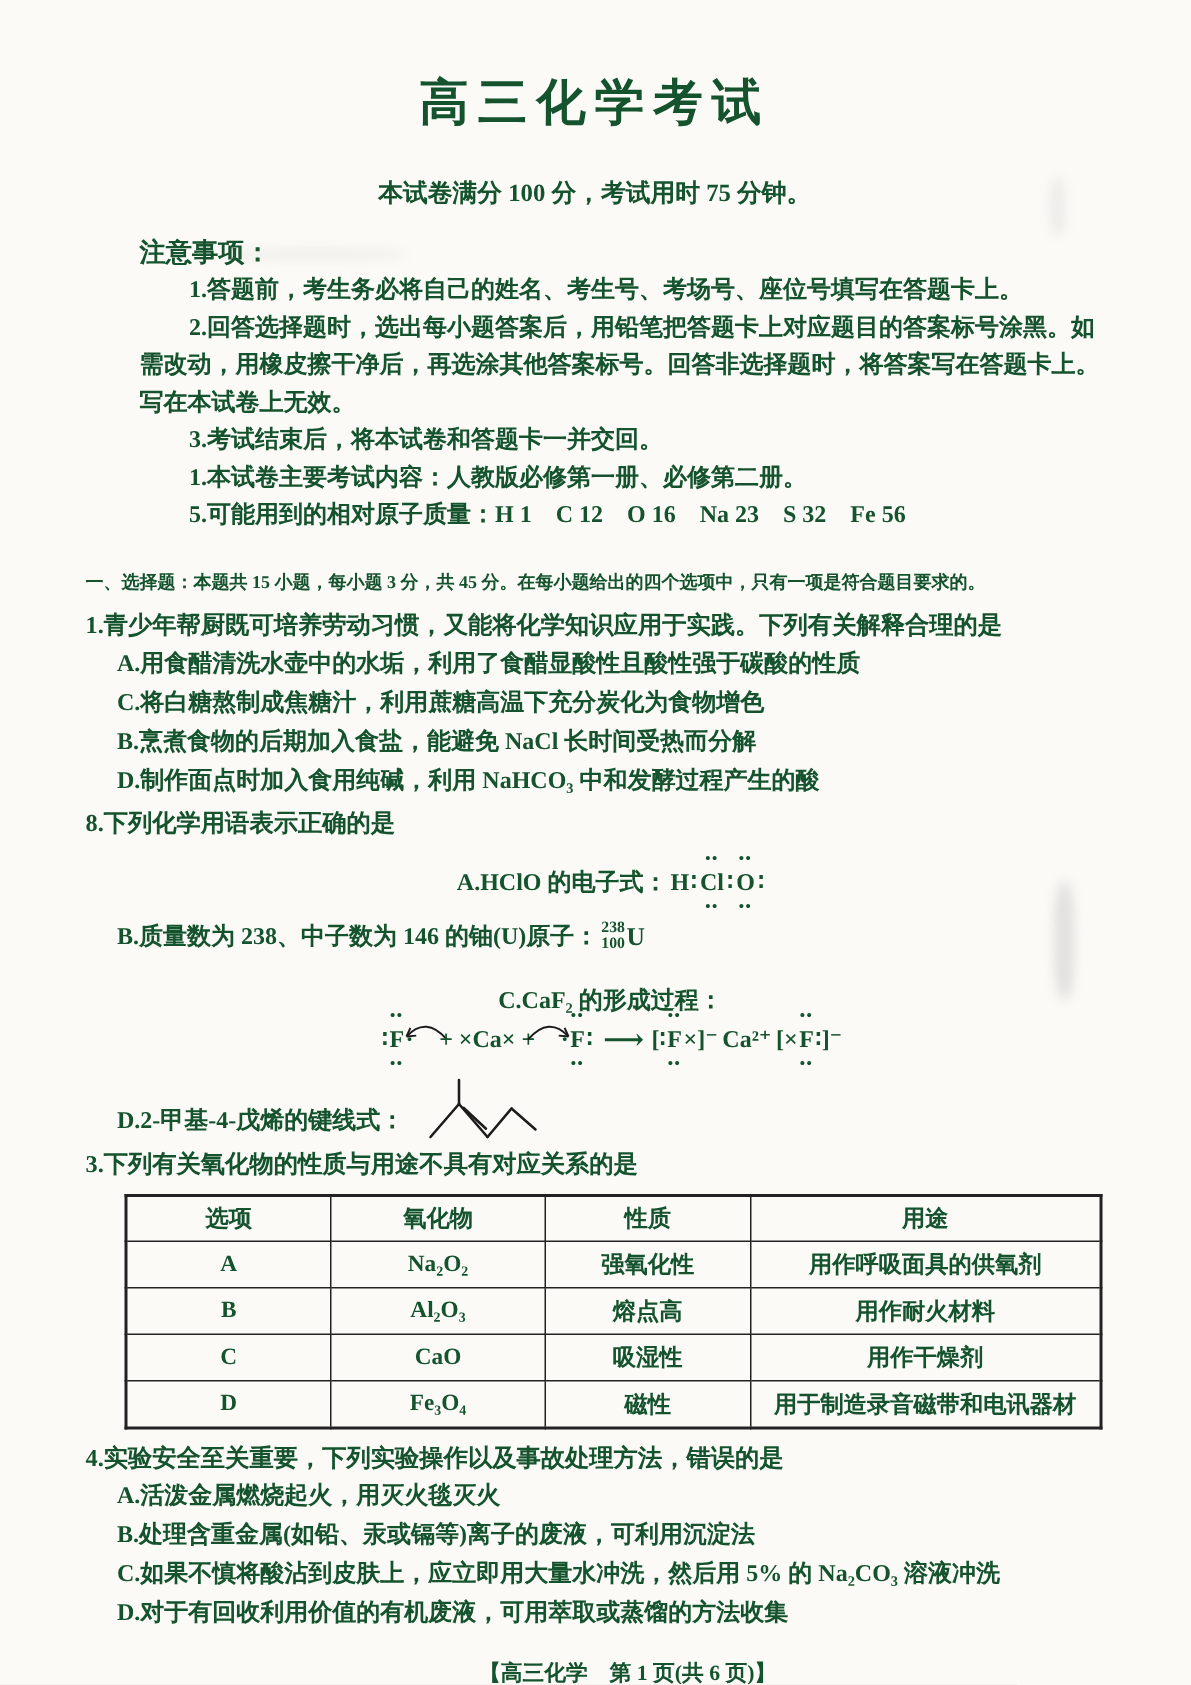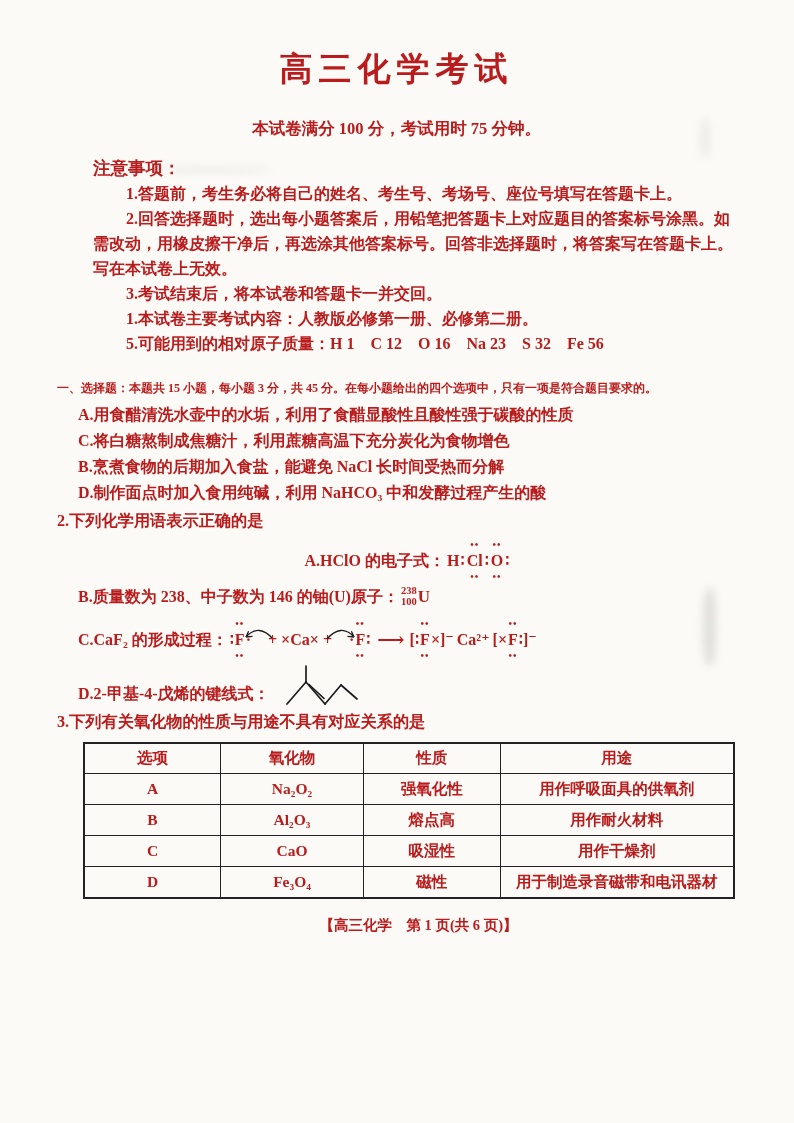--- a/index.html
+++ b/index.html
@@ -3,21 +3,21 @@
 <meta charset="utf-8">
 <style>
   * { margin:0; padding:0; box-sizing:border-box; }
   html,body { width:794px; height:1123px; }
   body {
     font-family:"Liberation Serif","DejaVu Serif",serif;
     background:#e9e8e4;
   }
   .page {
     position:relative; width:794px; height:1123px; overflow:hidden;
-    background:#fbfaf7; color:#b91c1c;
+    background:#fbfaf7; color:#14532d;
   }
   .content { padding:48px 58px 0 57px; }
 
   .title { text-align:center; font-size:33px; font-weight:700; letter-spacing:6px; line-height:1.3; }
   .subtitle { text-align:center; font-size:16.5px; font-weight:700; margin-top:27px; }
 
   .notice { margin:15px 0 0 36px; }
   .notice-heading { font-size:17.5px; font-weight:700; line-height:26px; }
   .notice-item { font-size:16px; font-weight:600; line-height:25px; text-indent:33px; }
 
@@ -37,21 +37,21 @@
   }
   .datom::before { top:-8px; } .datom::after { bottom:-8px; }
   .lewis { display:inline-flex; align-items:center; gap:1px; margin-left:2px; padding:8px 0; font-weight:700; }
 
   .row-a { margin-top:6px;justify-content:center; }
   .row-b { margin-top:2px; }
   .iso { display:inline-flex; flex-direction:column; align-items:flex-end; line-height:1; font-size:10.5px; font-weight:700; margin:0 1px 0 2px; vertical-align:-3px; }
   .iso span { display:block; }
   .iso-symbol { font-size:17px; font-weight:700; }
 
-  .row-c { margin-top:8px; padding:9px 0 6px 0; }
+  .row-c { margin-top:8px; padding:9px 0 6px 0;flex-direction:column; }
   .caf2 { display:inline-flex; align-items:center; gap:3px; font-weight:700; margin-left:2px; white-space:nowrap; }
   .arc { width:32px; height:13px; margin:0 -11px 10px -11px; flex:none; }
   .arc path { stroke:#1c1c1c; stroke-width:1.3; fill:none; }
   .plus { padding:0 1px; }
   .larrow { font-size:19px; padding:0 4px; letter-spacing:-2px; }
   .prod { display:inline-flex; align-items:center; }
 
   .row-d { margin-top:4px; display:flex; align-items:flex-end; }
   .bondline { width:86px; height:46px; margin:0 0 -2px 4px; }
   .bondline path { stroke:#1c1c1c; stroke-width:1.7; fill:none; stroke-linecap:round; }
@@ -87,28 +87,29 @@
       <p class="notice-item">1.答题前，考生务必将自己的姓名、考生号、考场号、座位号填写在答题卡上。</p>
       <p class="notice-item">2.回答选择题时，选出每小题答案后，用铅笔把答题卡上对应题目的答案标号涂黑。如需改动，用橡皮擦干净后，再选涂其他答案标号。回答非选择题时，将答案写在答题卡上。写在本试卷上无效。</p>
       <p class="notice-item">3.考试结束后，将本试卷和答题卡一并交回。</p>
       <p class="notice-item">1.本试卷主要考试内容：人教版必修第一册、必修第二册。</p>
       <p class="notice-item">5.可能用到的相对原子质量：H 1　C 12　O 16　Na 23　S 32　Fe 56</p>
     </div>
 
     <p class="section-heading">一、选择题：本题共 15 小题，每小题 3 分，共 45 分。在每小题给出的四个选项中，只有一项是符合题目要求的。</p>
 
     <div class="question">
+      <p class="stem">1.青少年帮厨既可培养劳动习惯，又能将化学知识应用于实践。下列有关解释合理的是</p>
       <p class="option">A.用食醋清洗水壶中的水垢，利用了食醋显酸性且酸性强于碳酸的性质</p>
       <p class="option">C.将白糖熬制成焦糖汁，利用蔗糖高温下充分炭化为食物增色</p>
       <p class="option">B.烹煮食物的后期加入食盐，能避免 NaCl 长时间受热而分解</p>
       <p class="option">D.制作面点时加入食用纯碱，利用 NaHCO₃ 中和发酵过程产生的酸</p>
     </div>
 
     <div class="question">
-      <p class="stem">2.下列化学用语表示正确的是</p>
+      <p class="stem">8.下列化学用语表示正确的是</p>
 
       <div class="option formula-row row-a">
         <span class="opt-text">A.HClO 的电子式：</span>
         <span class="lewis">
           <span>H</span>
           <span>∶</span>
           <span class="datom" data-dots="••">Cl</span>
           <span>∶</span>
           <span class="datom" data-dots="••">O</span>
           <span>∶</span>
@@ -221,16 +222,23 @@
         <tr>
           <td>D</td>
           <td>Fe₃O₄</td>
           <td>磁性</td>
           <td>用于制造录音磁带和电讯器材</td>
         </tr>
       </tbody>
         </table>
     </div>
 
+    <div class="question">
+      <p class="stem">4.实验安全至关重要，下列实验操作以及事故处理方法，错误的是</p>
+      <p class="option">A.活泼金属燃烧起火，用灭火毯灭火</p>
+      <p class="option">B.处理含重金属(如铅、汞或镉等)离子的废液，可利用沉淀法</p>
+      <p class="option">C.如果不慎将酸沾到皮肤上，应立即用大量水冲洗，然后用 5% 的 Na₂CO₃ 溶液冲洗</p>
+      <p class="option">D.对于有回收利用价值的有机废液，可用萃取或蒸馏的方法收集</p>
+    </div>
 
     <p class="footer">【高三化学　第 1 页(共 6 页)】</p>
   </div>
 </div>
 
 </body></html>

